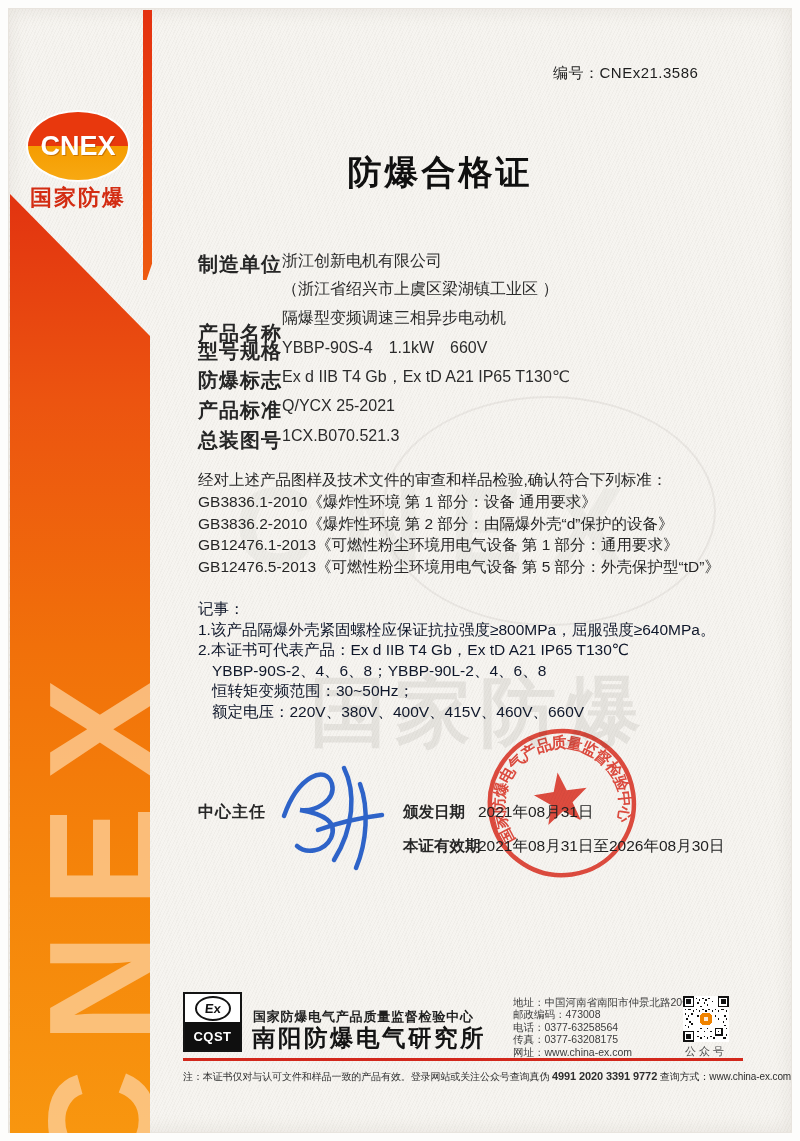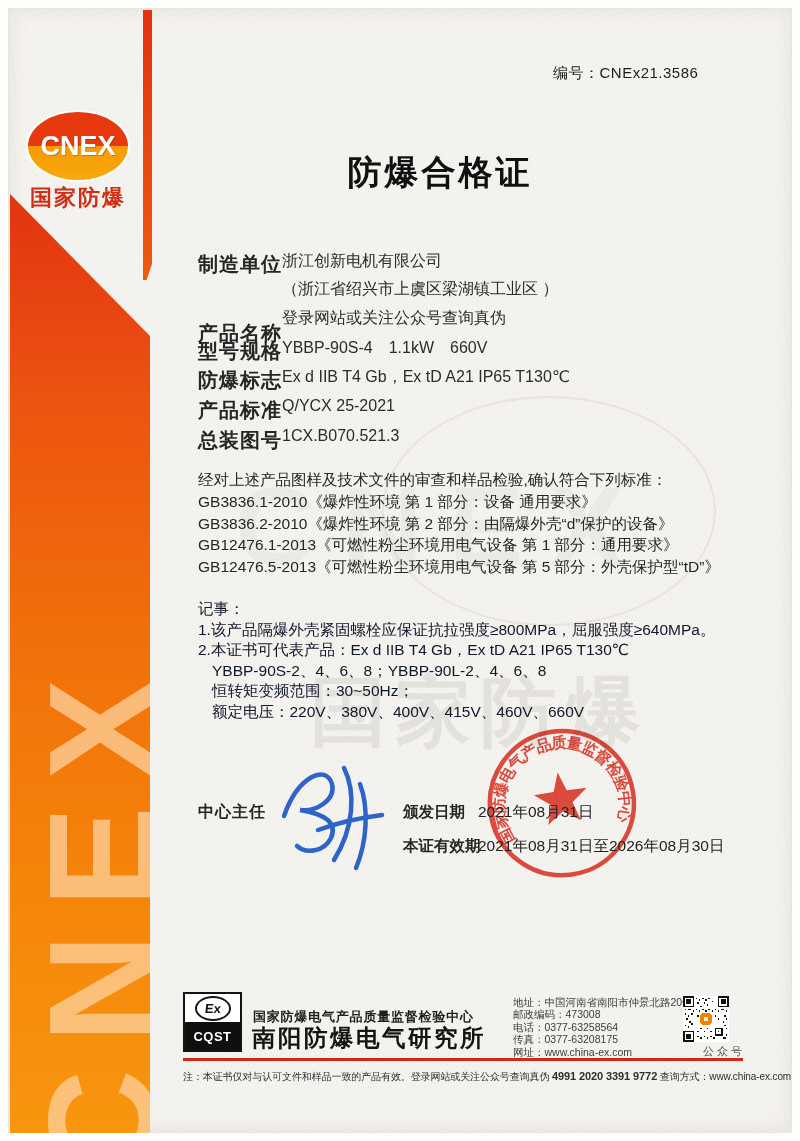--- a/index.html
+++ b/index.html
@@ -78,21 +78,21 @@
   .ex-mark{position:absolute;left:183px;top:992px;width:59px;height:60px;border:2px solid #141414;background:#fff;box-sizing:border-box;}
   .ex-top{height:28px;display:flex;align-items:center;justify-content:center;}
   .ex-circle{width:36px;height:25px;border:2px solid #141414;border-radius:50%;display:flex;align-items:center;justify-content:center;box-sizing:border-box;}
   .ex-circle span{font-size:13px;font-weight:700;color:#111;transform:skewX(-6deg);}
   .ex-bottom{height:28px;background:#0f0f0f;color:#fff;display:flex;align-items:center;justify-content:center;font-size:13px;font-weight:700;letter-spacing:.5px;}
   .center-name{position:absolute;left:253px;top:1008px;font-size:13px;font-weight:600;letter-spacing:.8px;color:#1f1f1f;white-space:nowrap;}
   .institute{position:absolute;left:252px;top:1022px;font-size:23.5px;font-weight:700;letter-spacing:2.5px;color:#141414;white-space:nowrap;}
   .contact{position:absolute;left:513px;top:996px;font-size:10.5px;line-height:12.4px;color:#3c3c3c;}
   .contact div{white-space:nowrap;}
   .qr{position:absolute;left:683px;top:996px;width:46px;height:46px;}
-  .qr-label{position:absolute;left:696px;top:1044px;width:56px;text-align:center;font-size:11px;letter-spacing:3px;color:#4d4d4d;}
+  .qr-label{position:absolute;left:678px;top:1044px;width:56px;text-align:center;font-size:11px;letter-spacing:3px;color:#4d4d4d;}
   .red-line{position:absolute;left:183px;top:1058px;width:560px;height:3px;background:#d2281c;}
   .foot-note{position:absolute;left:183px;top:1070px;font-size:10px;color:#2e2e2e;white-space:nowrap;letter-spacing:-.1px;}
   .foot-note b{font-size:11px;}
 </style>
 </head>
 <body>
 
 <div class="page">
   <div class="paper"></div>
 
@@ -113,21 +113,21 @@
   <div class="cert-number">
     <span>编号：</span><span>CNEx21.3586</span>
   </div>
   <div class="title">防爆合格证</div>
 
   <div class="f-label" style="top:251px">制造单位</div>
   <div class="f-value" style="top:251px">浙江创新电机有限公司</div>
   <div class="f-value" style="top:279px">（浙江省绍兴市上虞区梁湖镇工业区 ）</div>
 
   <div class="f-label" style="top:320px">产品名称</div>
-  <div class="f-value" style="top:308px">登录网站或关注公众号查询真伪</div>
+  <div class="f-value" style="top:308px">隔爆型变频调速三相异步电动机</div>
 
   <div class="f-label" style="top:338px">型号规格</div>
   <div class="f-value" style="top:338px">YBBP-90S-4　1.1kW　660V</div>
 
   <div class="f-label" style="top:367px">防爆标志</div>
   <div class="f-value" style="top:367px">Ex d IIB T4 Gb，Ex tD A21 IP65 T130℃</div>
 
   <div class="f-label" style="top:397px">产品标准</div>
   <div class="f-value" style="top:397px">Q/YCX 25-2021</div>
 

